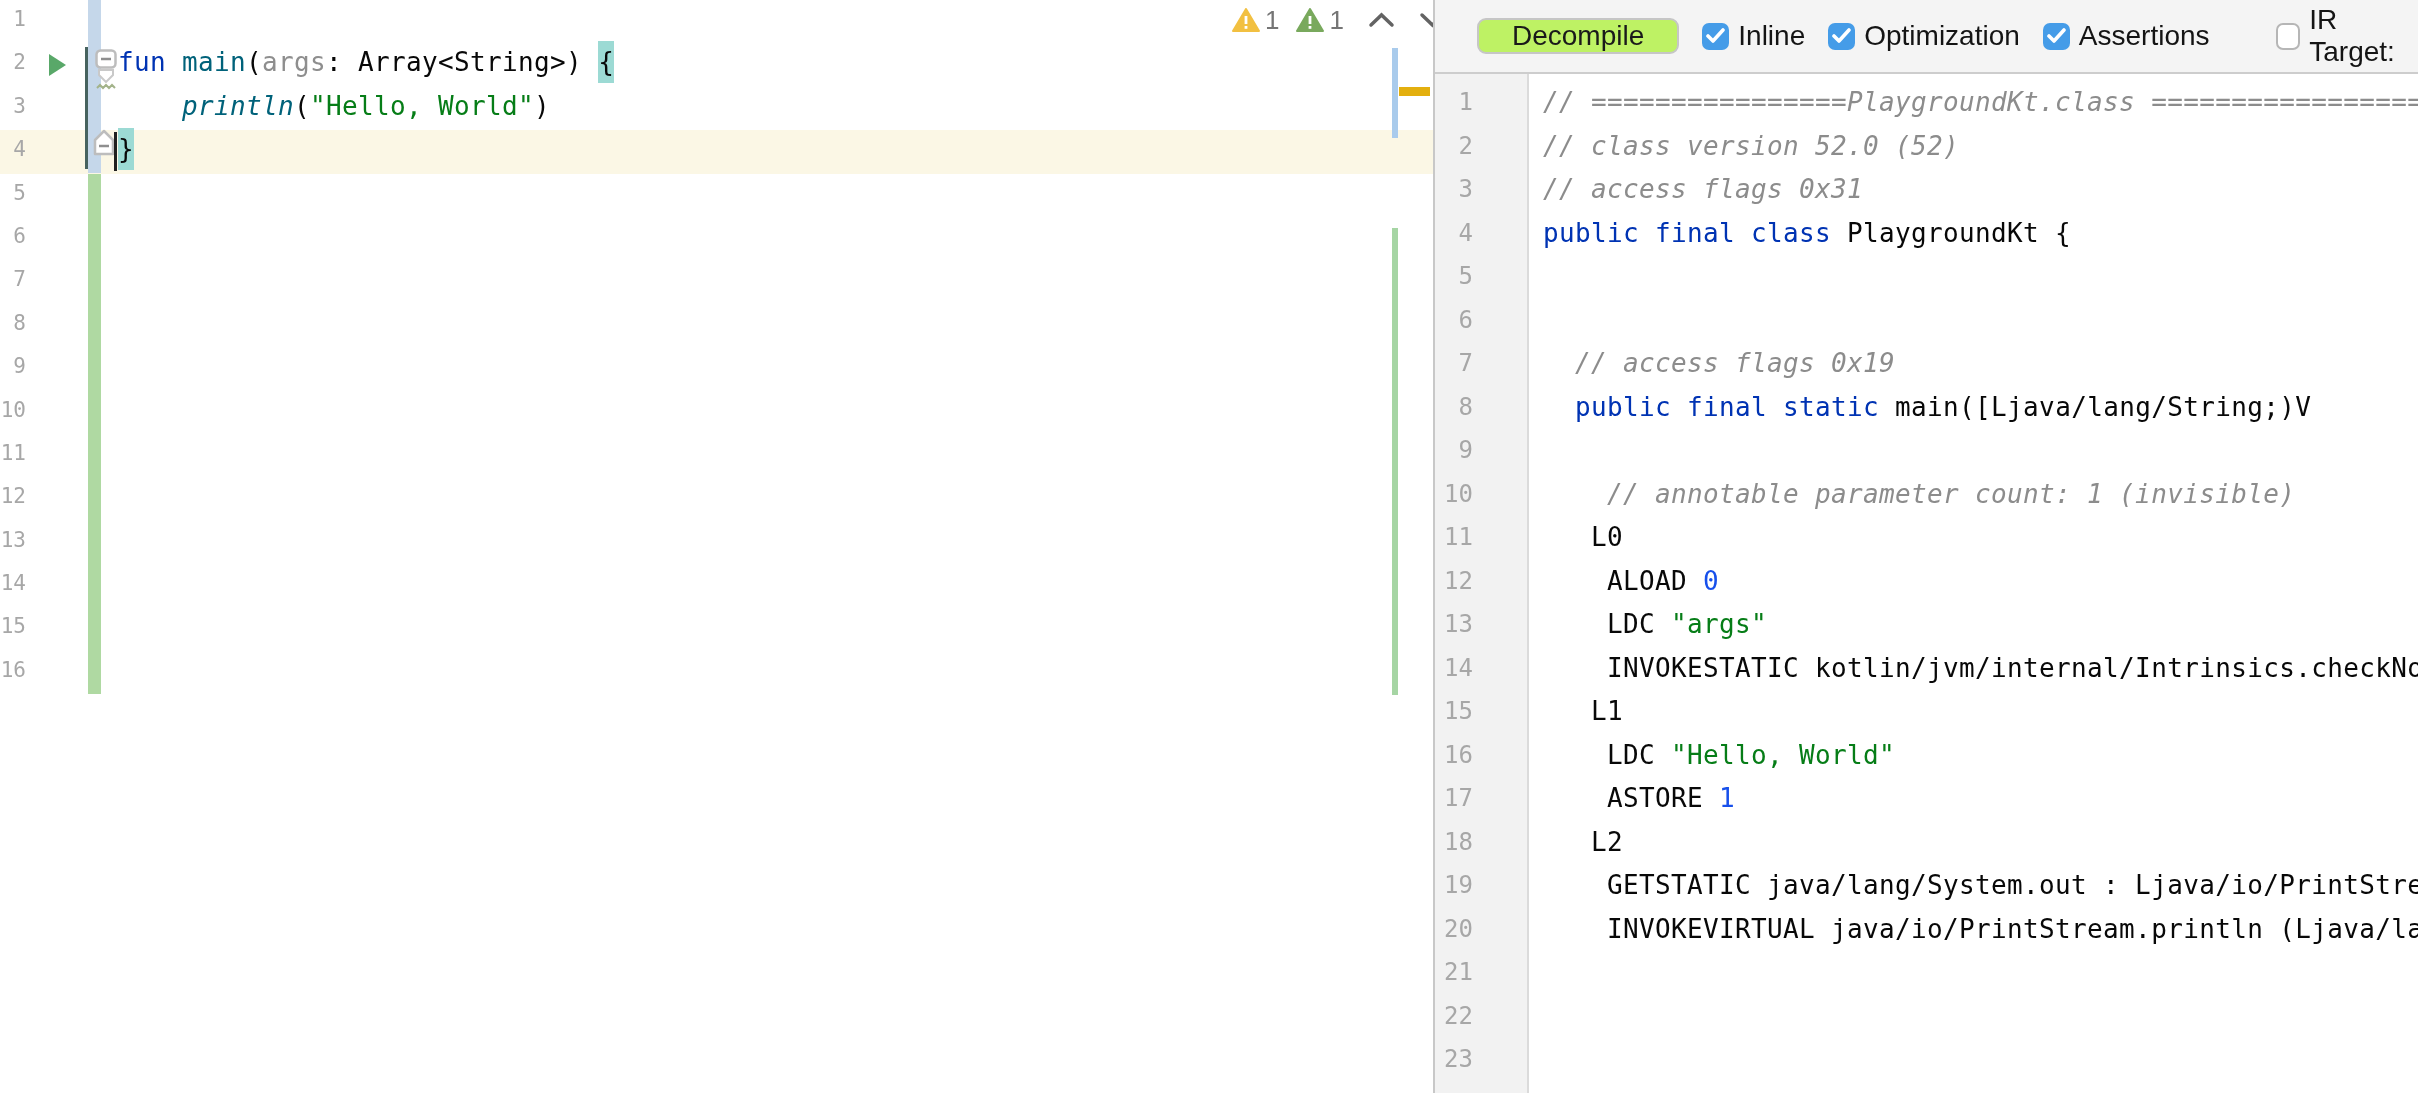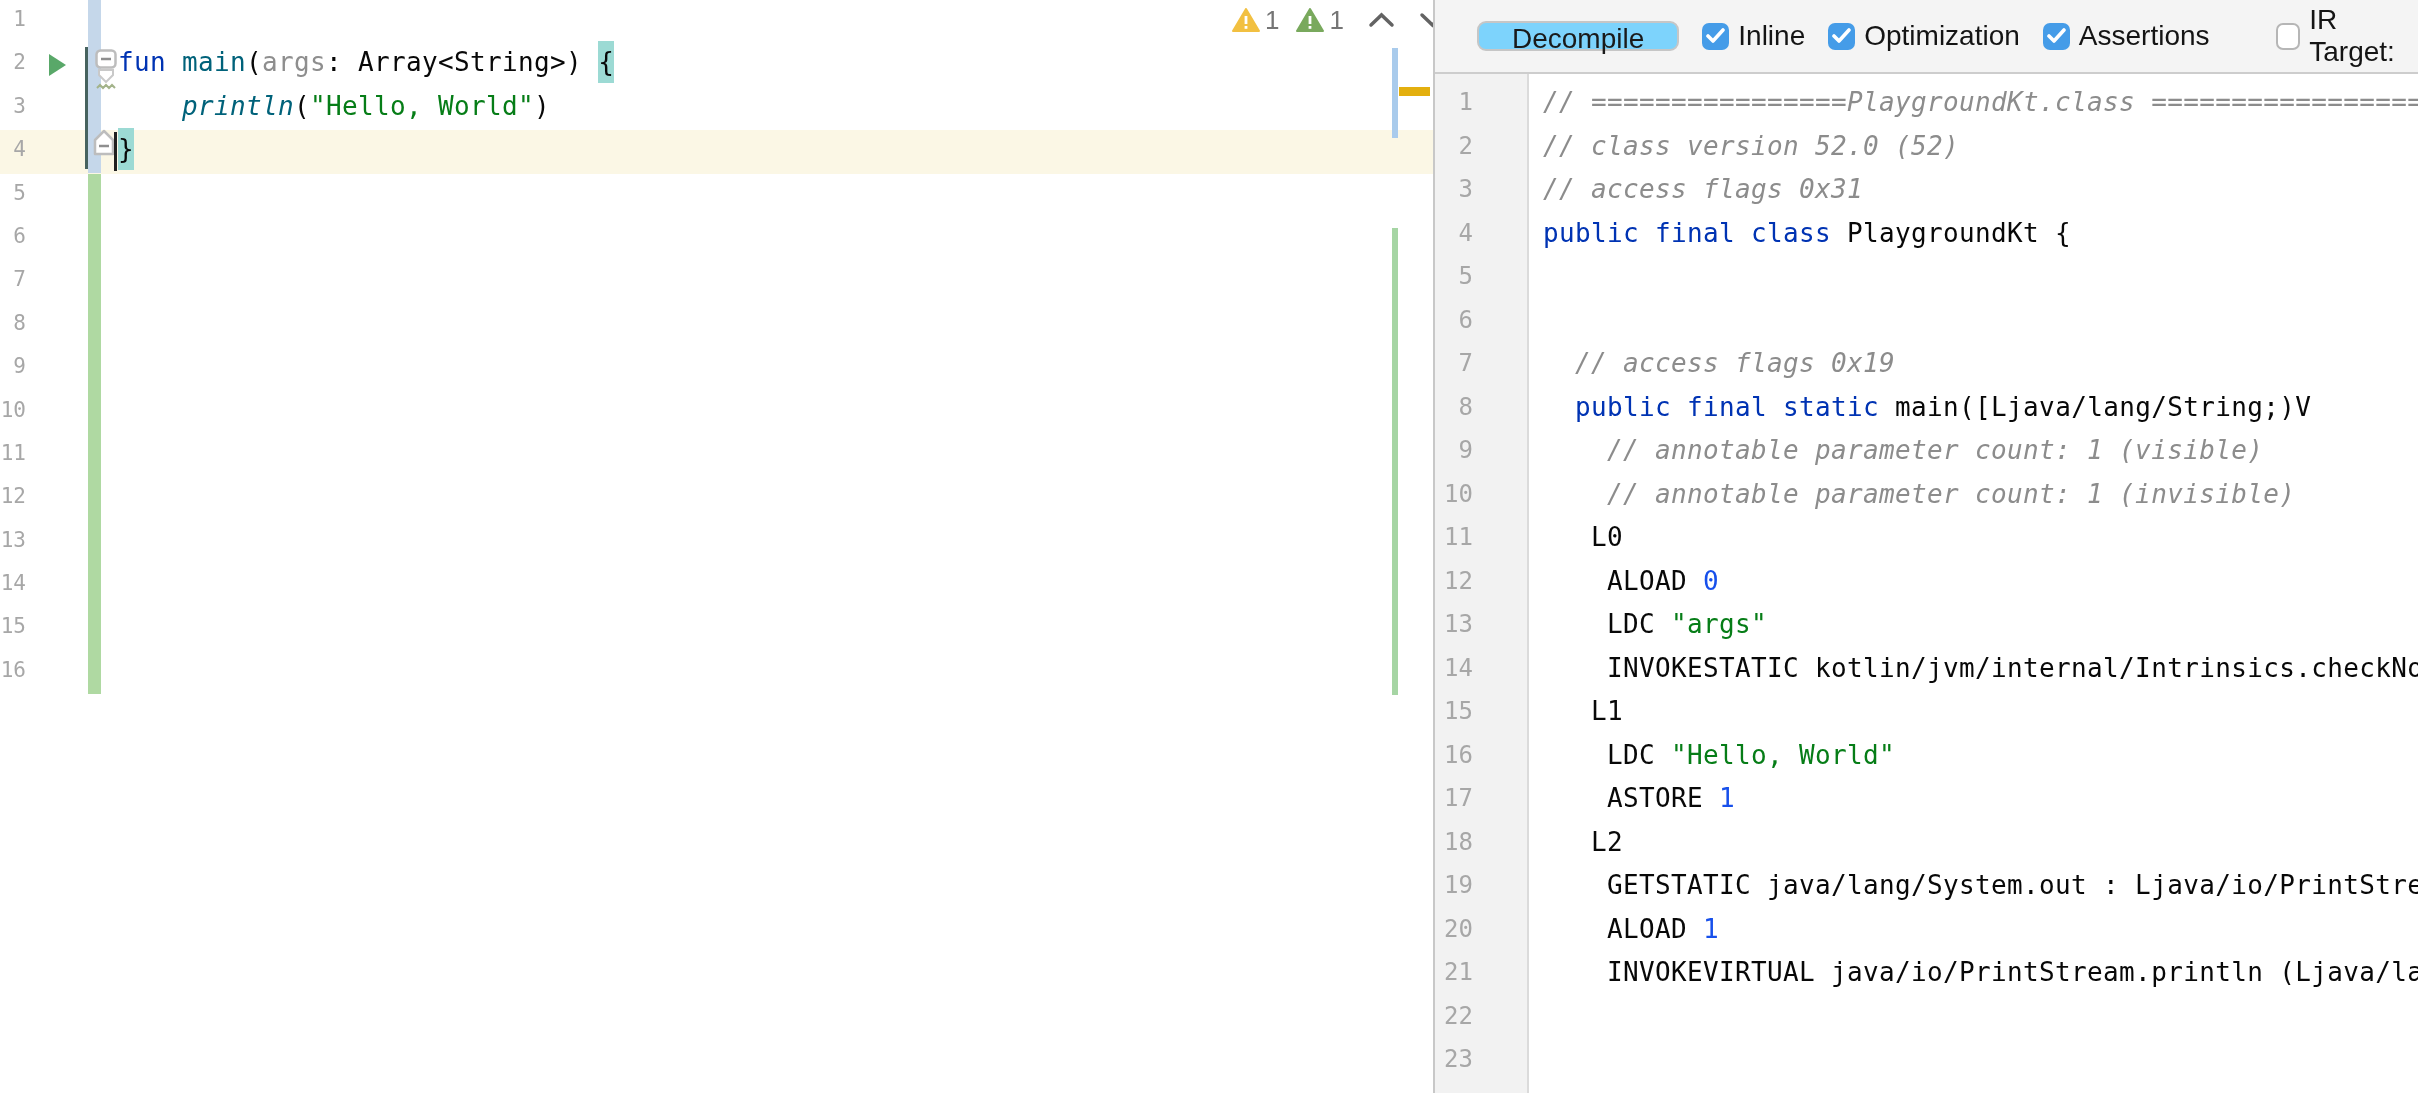--- a/index.html
+++ b/index.html
@@ -47,21 +47,21 @@
   #stripe-mod{position:absolute;left:1392px;top:48px;width:6px;height:90px;background:var(--stripeMod);}
   #stripe-warn{position:absolute;left:1399px;top:87px;width:31px;height:9px;background:var(--stripeWarn);}
   #stripe-add{position:absolute;left:1392px;top:228px;width:6px;height:467px;background:var(--stripeAdd);}
 
   
   #separator{position:absolute;left:1433px;top:0;width:2px;height:1093px;background:var(--sep);}
 
   
   #toolbar{position:absolute;left:1435px;top:0;width:983px;height:74px;background:var(--toolbarBg);
            border-bottom:2px solid var(--toolbarBorder);display:flex;align-items:center;box-sizing:border-box;padding-left:42px;}
-  #decompile-btn{height:30px;padding:0 33px;background:#7dd3fc;border:2px solid var(--btnBorder);border-radius:9px;
+  #decompile-btn{height:36px;padding:0 33px;background:#bef264;border:2px solid var(--btnBorder);border-radius:9px;
                  font-family:"Liberation Sans",sans-serif;font-size:28px;color:#1a1a1a;cursor:pointer;}
   .cb-group{display:flex;align-items:center;margin-left:23px;}
   .cb-group.far{margin-left:66px;}
   .cb-box{width:27px;height:27px;border-radius:7px;display:flex;align-items:center;justify-content:center;box-sizing:border-box;}
   .cb-box.on{background:var(--cbBlue);}
   .cb-box.off{background:#fff;border:2px solid #b6b6b6;}
   .cb-label{font-family:"Liberation Sans",sans-serif;font-size:28px;color:#141414;margin-left:9px;}
 
   #right-gutter{position:absolute;left:1435px;top:74px;width:94px;height:1019px;background:var(--gutterBg);
                 border-right:2px solid var(--gutterBorder);box-sizing:border-box;}
@@ -209,28 +209,27 @@
     </div>
   <div id="right-rows">
       <div class="rrow"><span class="tk-com">// ================PlaygroundKt.class ====================</span></div>
       <div class="rrow"><span class="tk-com">// class version 52.0 (52)</span></div>
       <div class="rrow"><span class="tk-com">// access flags 0x31</span></div>
       <div class="rrow"><span class="tk-kw">public final class </span><span class="tk-bold">PlaygroundKt {</span></div>
       <div class="rrow"></div>
       <div class="rrow"></div>
       <div class="rrow"><span class="tk-pl">  </span><span class="tk-com">// access flags 0x19</span></div>
       <div class="rrow"><span class="tk-pl">  </span><span class="tk-kw">public final static </span><span class="tk-bold">main([Ljava/lang/String;)V</span></div>
-      <div class="rrow"><span class="tk-pl">    </span><span class="tk-com">// annotable parameter count: 1 (visible)</span></div>
+      <div class="rrow"><span class="tk-pl">    </span></div>
       <div class="rrow"><span class="tk-pl">    </span><span class="tk-com">// annotable parameter count: 1 (invisible)</span></div>
       <div class="rrow"><span class="tk-pl">   L0</span></div>
       <div class="rrow"><span class="tk-pl">    ALOAD </span><span class="tk-num">0</span></div>
       <div class="rrow"><span class="tk-pl">    LDC </span><span class="tk-str">"args"</span></div>
       <div class="rrow"><span class="tk-pl">    INVOKESTATIC kotlin/jvm/internal/Intrinsics.checkNot</span></div>
       <div class="rrow"><span class="tk-pl">   L1</span></div>
       <div class="rrow"><span class="tk-pl">    LDC </span><span class="tk-str">"Hello, World"</span></div>
       <div class="rrow"><span class="tk-pl">    ASTORE </span><span class="tk-num">1</span></div>
       <div class="rrow"><span class="tk-pl">   L2</span></div>
       <div class="rrow"><span class="tk-pl">    GETSTATIC java/lang/System.out : Ljava/io/PrintStrea</span></div>
-      <div class="rrow"><span class="tk-pl">    ALOAD </span><span class="tk-num">1</span></div>
       <div class="rrow"><span class="tk-pl">    INVOKEVIRTUAL java/io/PrintStream.println (Ljava/lan</span></div>
     </div>
 
 </div>
 
 </body></html>

